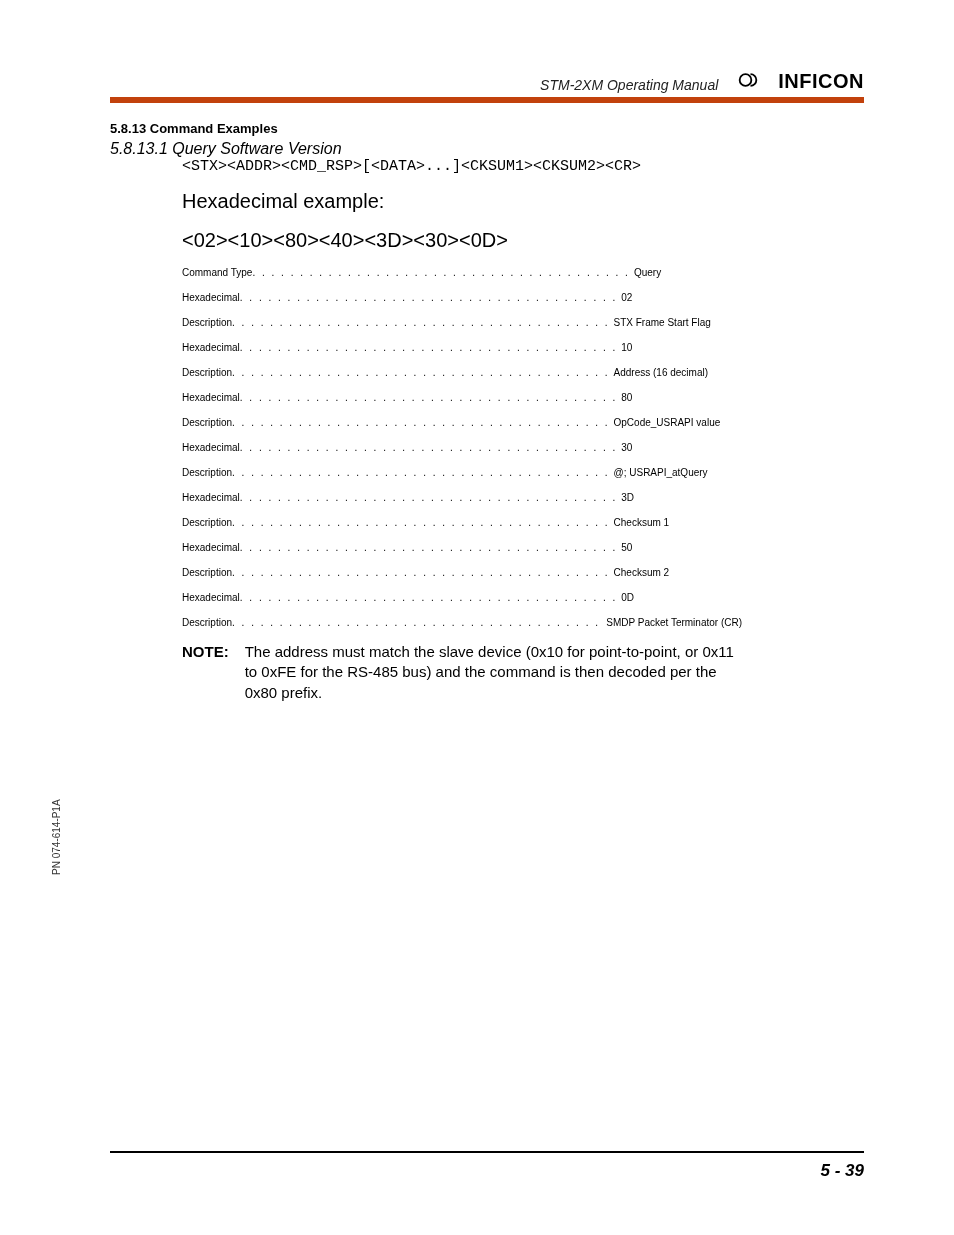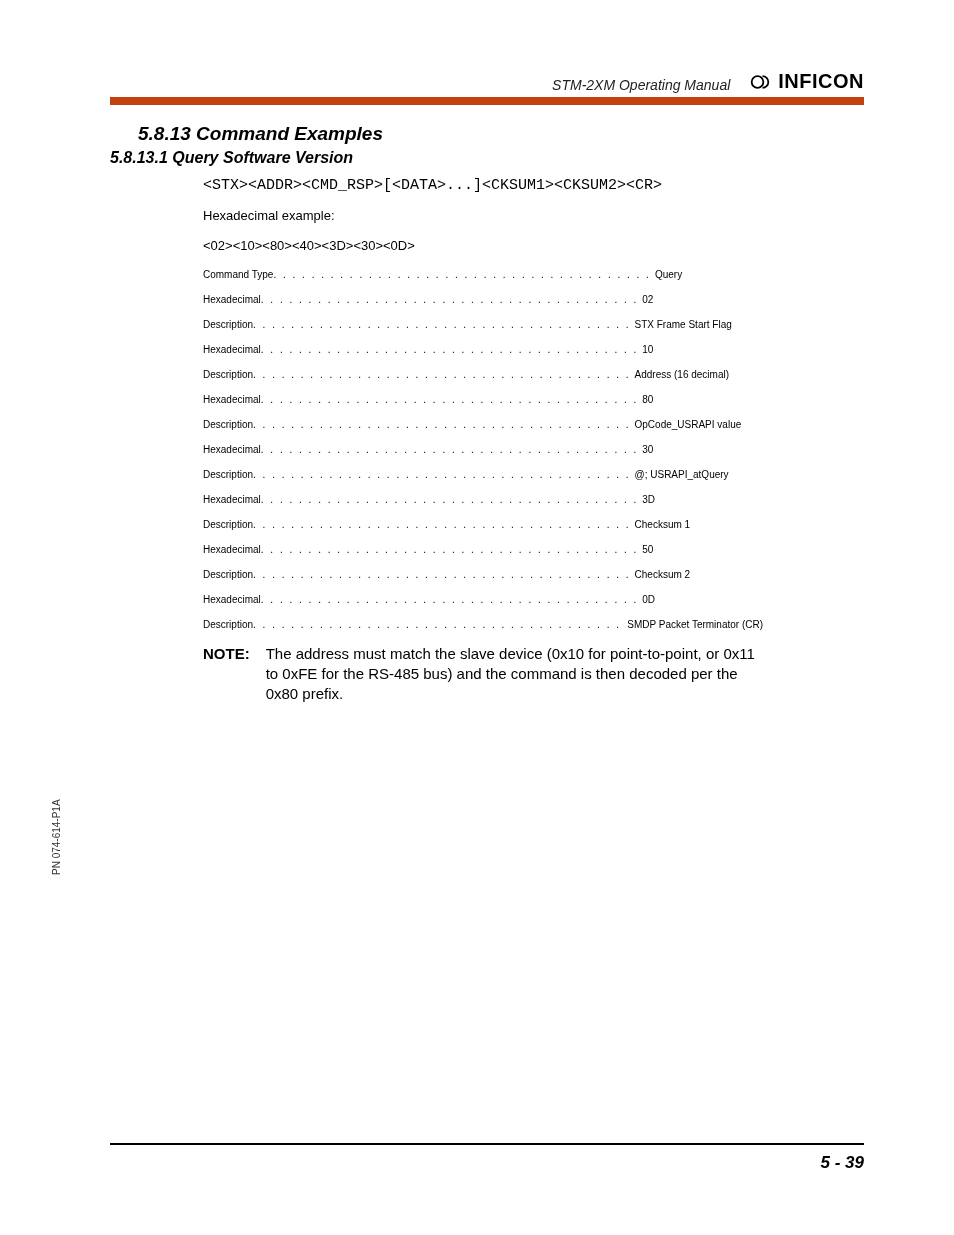--- a/index.html
+++ b/index.html
@@ -1,36 +1,36 @@
 <!DOCTYPE html>
 <html><head>
 <meta charset="utf-8">
 <style>
   * { box-sizing: border-box; margin: 0; padding: 0; }
   html, body { width: 954px; height: 1235px; background: #fff; font-family: Arial, Helvetica, sans-serif; color: #000; }
   .page { position: relative; width: 954px; height: 1235px; padding: 70px 90px 60px 110px; }
-  .header { display: flex; align-items: flex-end; justify-content: space-between; border-bottom: 8px solid #c2410c; padding-bottom: 4px; margin-bottom: 18px; }
+  .header { display: flex; align-items: flex-end; justify-content: space-between; border-bottom: 6px solid #c2410c; padding-bottom: 4px; margin-bottom: 18px; }
   .header-title { font-style: italic; font-size: 14px; color: #222; flex: 1; text-align: right; padding-right: 20px; }
-  .logo { display: flex; align-items: center; gap: 8px; }
+  .logo { display: flex; gap: 20px; }
   .logo-mark { width: 20px; height: 20px; }
   .logo-text { font-weight: 700; font-size: 20px; letter-spacing: 0.5px; }
-  .section-title { font-style: italic; font-weight: 700; font-size: 19px; margin-bottom: 4px; margin-left: 28px; }
-  .subsection-title { font-style: italic; font-weight: 700; font-size: 16px; margin-bottom: 10px; }
-  .body { margin-left: 93px; max-width: 560px; }
+  .section-title { font-weight: 700; font-size: 13px; margin-bottom: 4px; }
+  .subsection-title { font-style: italic; font-weight: 400; font-size: 16px; margin-bottom: 0; }
+  .body { margin-left: 72px; max-width: 560px; }
   .mono { font-family: "Courier New", Courier, monospace; font-size: 15px; margin-bottom: 14px; }
-  .para { font-size: 13px; margin-bottom: 14px; line-height: 1.25; }
+  .para { font-size: 20px; margin-bottom: 14px; line-height: 1.25; }
   .kv { display: flex; font-size: 10px; margin-bottom: 14px; overflow: hidden; white-space: nowrap; }
   .kv .k { flex: 0 0 auto; }
   .kv .dots { flex: 0 1 auto; overflow: hidden; letter-spacing: 2px; }
   .kv .v { flex: 0 0 auto; padding-left: 4px; }
   .note { display: flex; font-size: 15px; line-height: 1.35; gap: 16px; }
   .note-label { font-weight: 700; flex: 0 0 auto; }
   .note-body { flex: 1; }
   .side-pn { position: absolute; left: 62px; bottom: 360px; transform: rotate(-90deg); transform-origin: left bottom; font-size: 10px; color: #333; }
-  .footer { position: absolute; bottom: 62px; left: 110px; right: 90px; border-top: 2px solid #000; padding-top: 8px; text-align: right; font-style: italic; font-weight: 700; font-size: 17px; }
+  .footer { position: absolute; bottom: 54px; left: 110px; right: 90px; border-top: 2px solid #000; padding-top: 8px; text-align: right; font-style: italic; font-weight: 700; font-size: 17px; }
 </style>
 </head>
 <body>
 
 <div class="page">
 
   <div class="header">
     <div class="header-title">STM-2XM Operating Manual</div>
     <div class="logo">
       <span class="logo-mark">

